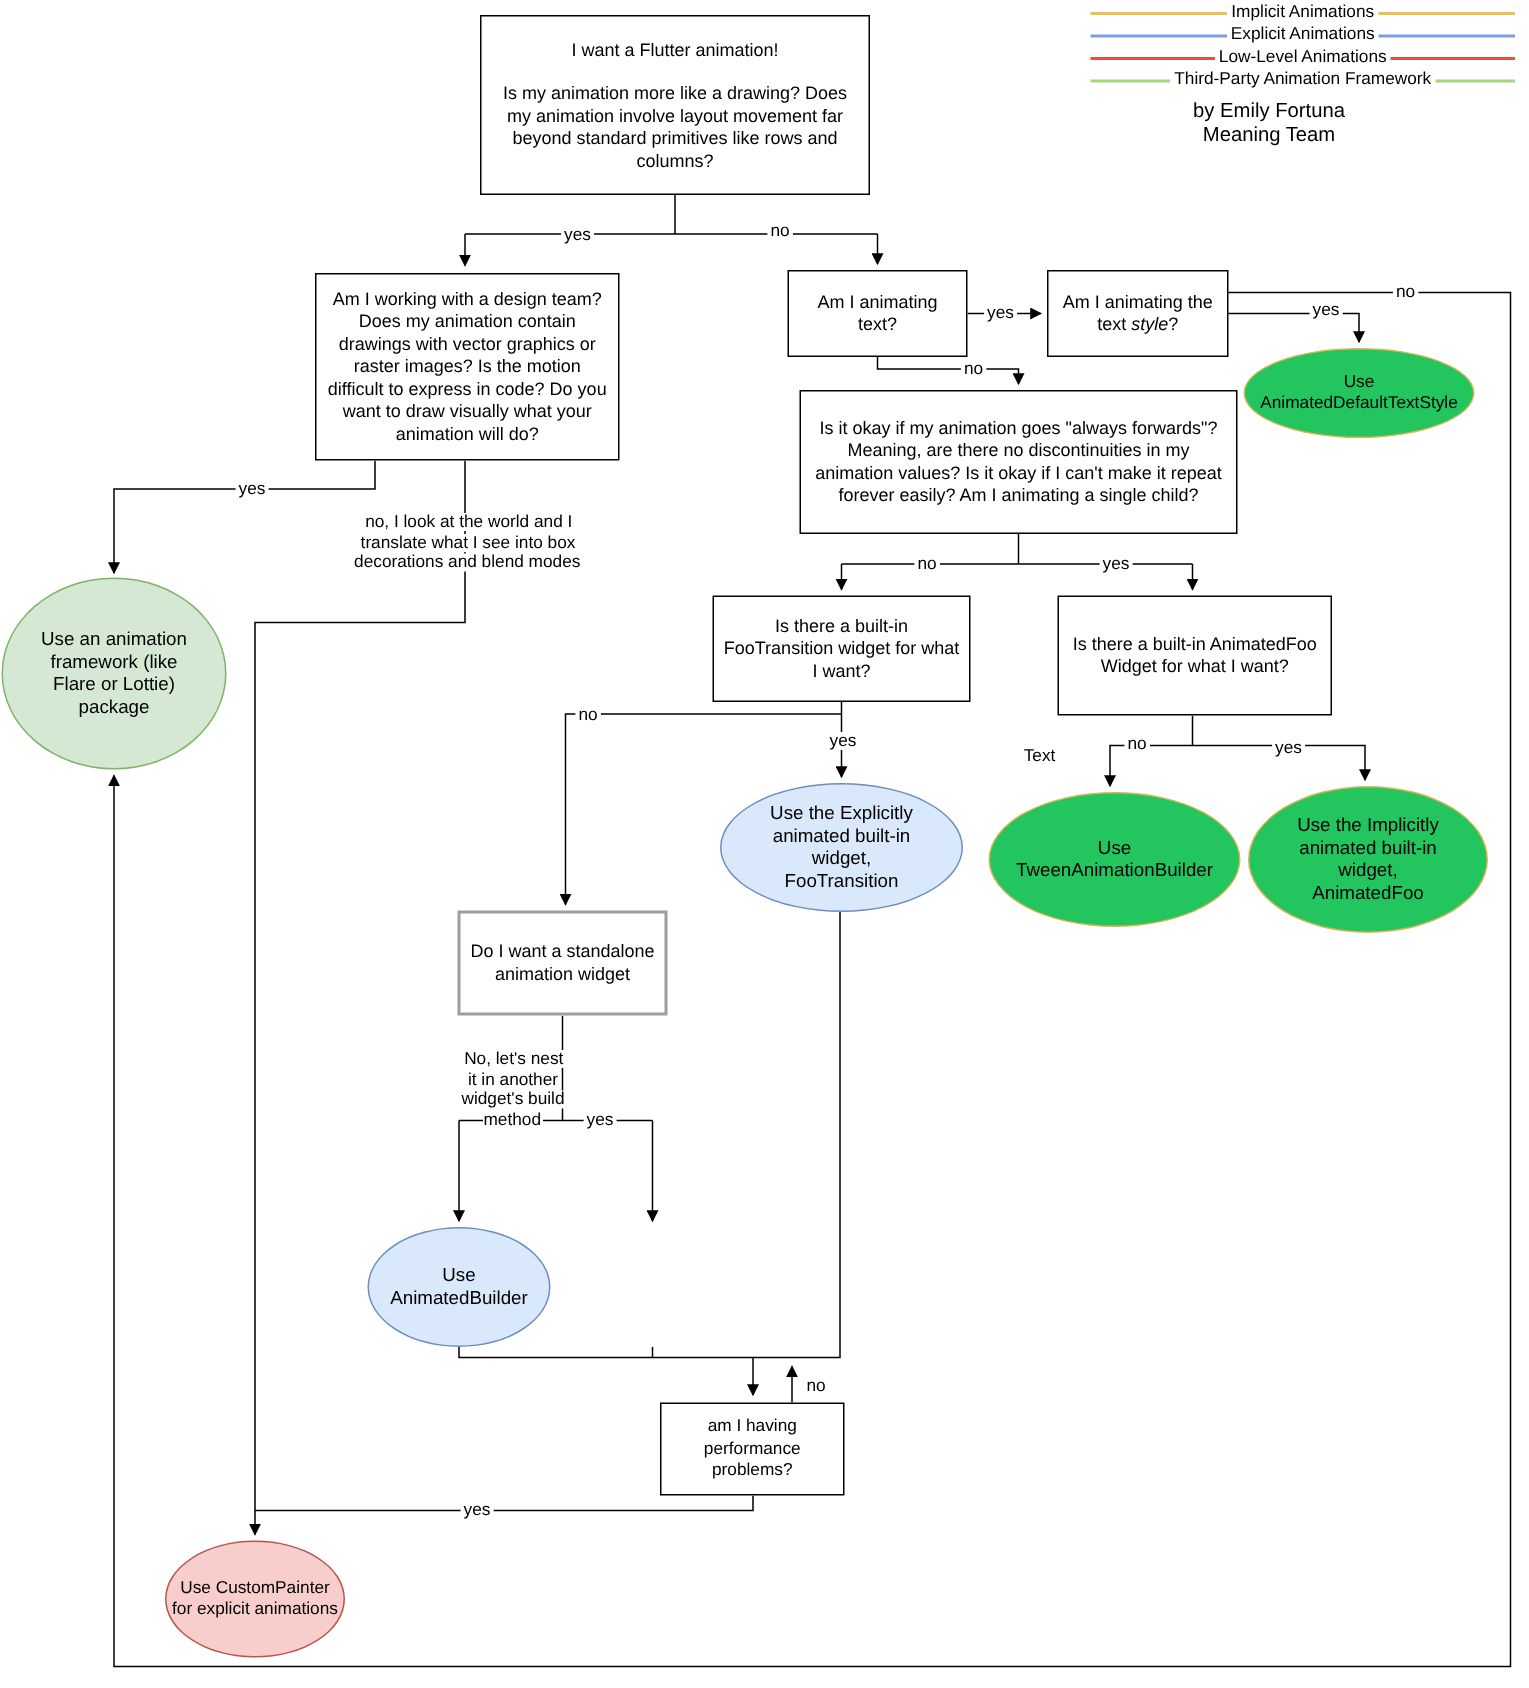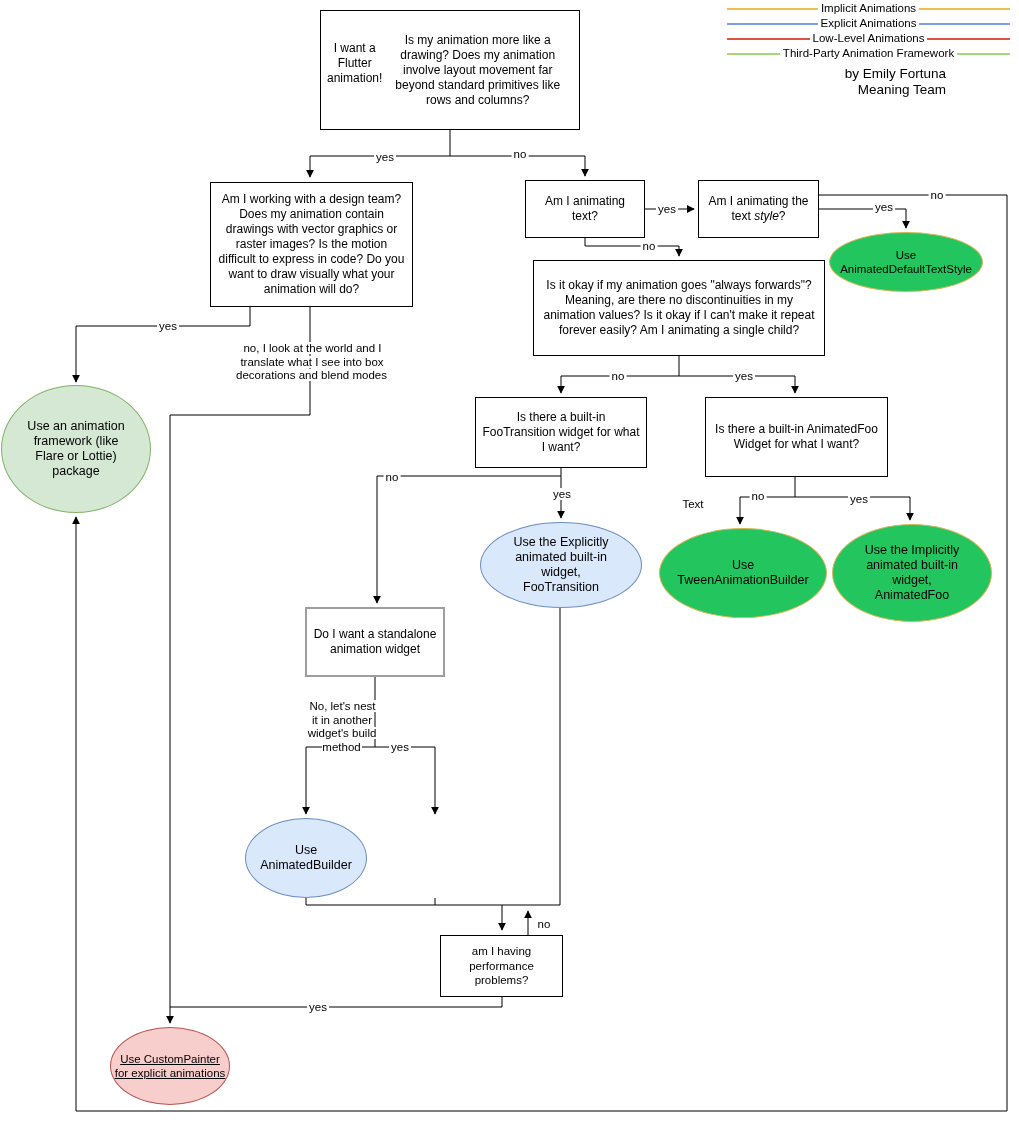--- a/index.html
+++ b/index.html
@@ -34,21 +34,21 @@
   .plain{background:transparent;}
   .legend-row{position:absolute;left:727px;width:283px;height:13px;z-index:2;}
   .legend-row .line{position:absolute;left:0;right:0;top:6px;height:2px;}
   .legend-row .lab{
     position:absolute;left:0;right:0;top:0;text-align:center;font-size:11.5px;line-height:13px;
   }
   .legend-row .lab span{background:#fff;padding:0 3px;}
   .lc0{background:#EFC14A;} .lc1{background:#7C9EE8;} .lc2{background:#E05243;} .lc3{background:#A5D878;}
   .byline{
     position:absolute;left:746px;top:66px;width:200px;z-index:2;
-    text-align:right;font-size:13.5px;line-height:1.18;
+    text-align:center;font-size:13.5px;line-height:1.18;
   }
   .title-line{margin-bottom:14px;}
   em{font-style:italic;}
 </style>
 </head>
 <body>
 
 <div id="canvas">
 
   <svg id="edges" width="1019" height="1125" viewBox="0 0 1019 1125">
@@ -98,21 +98,21 @@
   </div>
   <div class="legend-row" style="top:47px;">
     <div class="line lc3"></div>
     <div class="lab"><span>Third-Party Animation Framework</span></div>
   </div>
   <div class="byline">
     <div>by Emily Fortuna</div>
     <div>Meaning Team</div>
   </div>
 
-  <div class="box" style="left:320px;top:10px;width:260px;height:120px;flex-direction:row;">
+  <div class="box" style="left:320px;top:10px;width:260px;height:120px;flex-direction:column;">
     <div class="title-line">I want a Flutter animation!</div>
     <div>Is my animation more like a drawing? Does my animation involve layout movement far beyond standard primitives like rows and columns?</div>
   </div>
 
   <div class="box" style="left:210px;top:182px;width:203px;height:125px;">
     <span>Am I working with a design team? Does my animation contain drawings with vector graphics or raster images? Is the motion difficult to express in code? Do you want to draw visually what your animation will do?</span>
   </div>
 
   <div class="box" style="left:698px;top:180px;width:121px;height:58px;">
     <span><span>Am I animating the text </span><em>style</em><span>?</span></span>
@@ -160,21 +160,21 @@
 
   <div class="ellipse fill-implicit" style="left:832px;top:524px;width:160px;height:98px;">
     <span>Use the Implicitly animated built-in widget, AnimatedFoo</span>
   </div>
 
   <div class="ellipse fill-explicit" style="left:245px;top:818px;width:122px;height:80px;">
     <span>Use AnimatedBuilder</span>
   </div>
 
 
-  <div class="ellipse fill-lowlevel" style="left:110px;top:1027px;width:120px;height:78px;font-size:11.5px;padding:2px 2px;text-decoration:underline;">
+  <div class="ellipse fill-lowlevel" style="left:110px;top:1027px;width:120px;height:78px;font-size:11.5px;padding:2px 2px;">
     <span>Use CustomPainter for explicit animations</span>
   </div>
 
   <div class="note" style="left:232px;top:342px;width:160px;">
     <span>no, I look at the world and I translate what I see into box decorations and blend modes</span>
   </div>
 
   <div class="note" style="left:304px;top:700px;width:76px;">
     <span>No, let's nest it in another widget's build method</span>
   </div>

